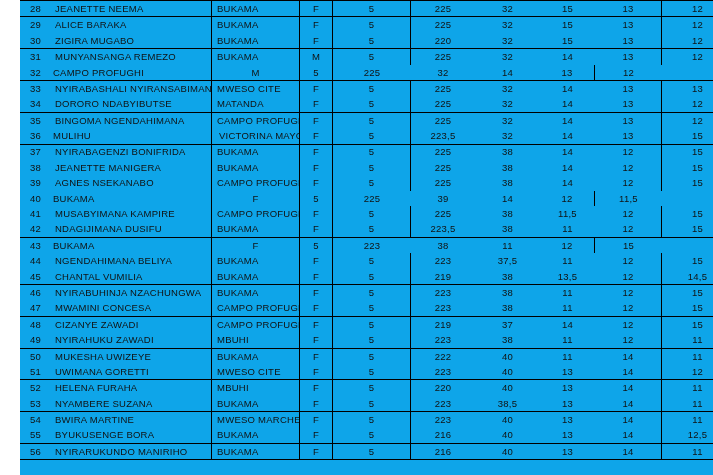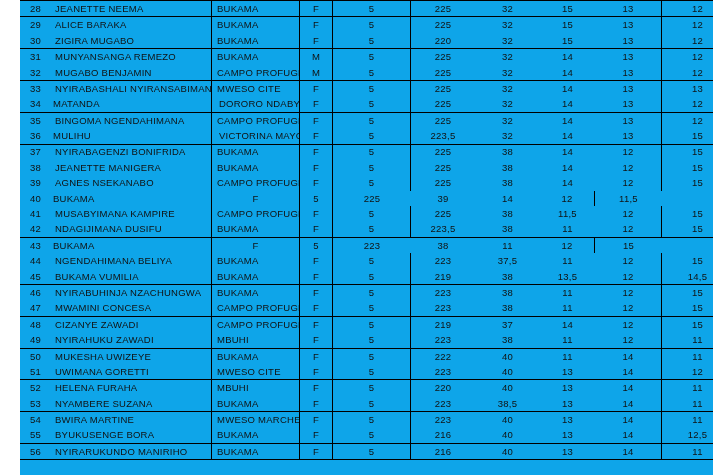--- a/index.html
+++ b/index.html
@@ -100,21 +100,20 @@
         <div class="cell c3">M</div>
         <div class="cell c4">5</div>
         <div class="cell c5">225</div>
         <div class="cell c6">32</div>
         <div class="cell c7">14</div>
         <div class="cell c8">13</div>
         <div class="cell c9">12</div>
       </div>
       <div class="row group-end">
         <div class="cell c0">32</div>
-        <div class="cell c1">MUGABO BENJAMIN</div>
         <div class="cell c2">CAMPO PROFUGHI</div>
         <div class="cell c3">M</div>
         <div class="cell c4">5</div>
         <div class="cell c5">225</div>
         <div class="cell c6">32</div>
         <div class="cell c7">14</div>
         <div class="cell c8">13</div>
         <div class="cell c9">12</div>
       </div>
       <div class="row">
@@ -124,22 +123,22 @@
         <div class="cell c3">F</div>
         <div class="cell c4">5</div>
         <div class="cell c5">225</div>
         <div class="cell c6">32</div>
         <div class="cell c7">14</div>
         <div class="cell c8">13</div>
         <div class="cell c9">13</div>
       </div>
       <div class="row group-end">
         <div class="cell c0">34</div>
+        <div class="cell c1">DORORO NDABYIBUTSE</div>
         <div class="cell c2">MATANDA</div>
-        <div class="cell c1">DORORO NDABYIBUTSE</div>
         <div class="cell c3">F</div>
         <div class="cell c4">5</div>
         <div class="cell c5">225</div>
         <div class="cell c6">32</div>
         <div class="cell c7">14</div>
         <div class="cell c8">13</div>
         <div class="cell c9">12</div>
       </div>
       <div class="row">
         <div class="cell c0">35</div>
@@ -254,21 +253,21 @@
         <div class="cell c3">F</div>
         <div class="cell c4">5</div>
         <div class="cell c5">223</div>
         <div class="cell c6">37,5</div>
         <div class="cell c7">11</div>
         <div class="cell c8">12</div>
         <div class="cell c9">15</div>
       </div>
       <div class="row group-end">
         <div class="cell c0">45</div>
-        <div class="cell c1">BUKAMA VUMILIA</div>
+        <div class="cell c1">CHANTAL VUMILIA</div>
         <div class="cell c2">BUKAMA</div>
         <div class="cell c3">F</div>
         <div class="cell c4">5</div>
         <div class="cell c5">219</div>
         <div class="cell c6">38</div>
         <div class="cell c7">13,5</div>
         <div class="cell c8">12</div>
         <div class="cell c9">14,5</div>
       </div>
       <div class="row">

